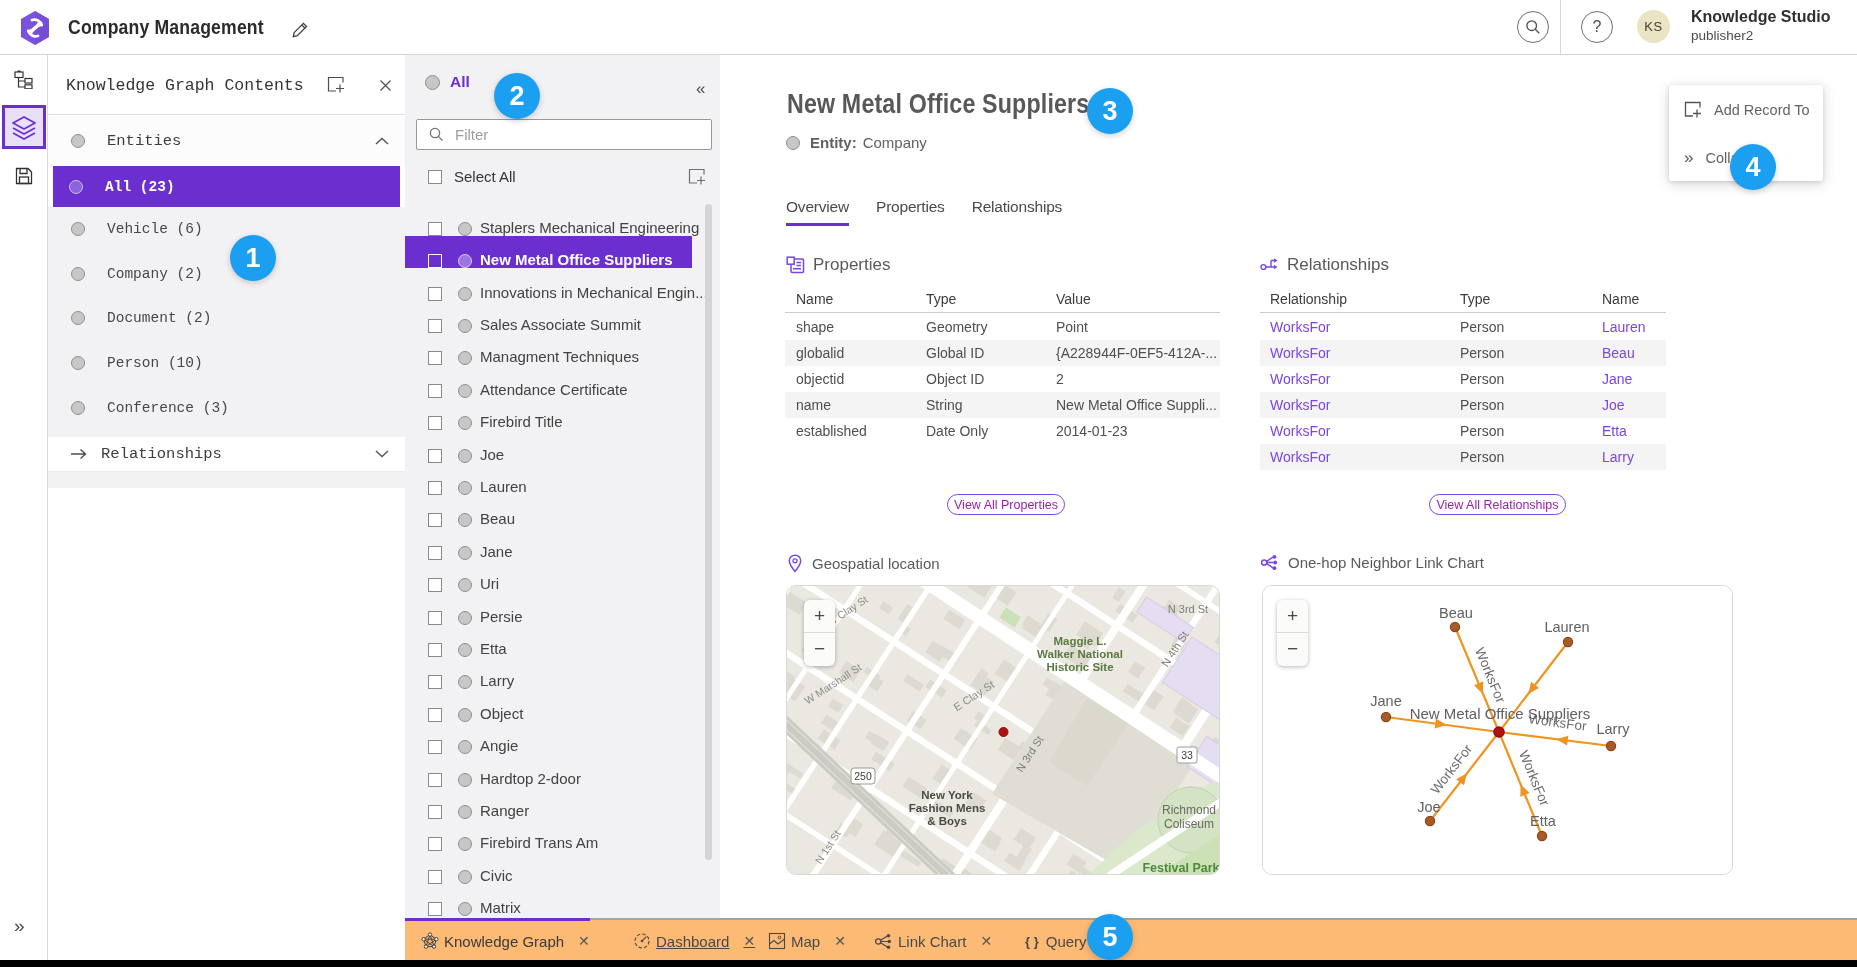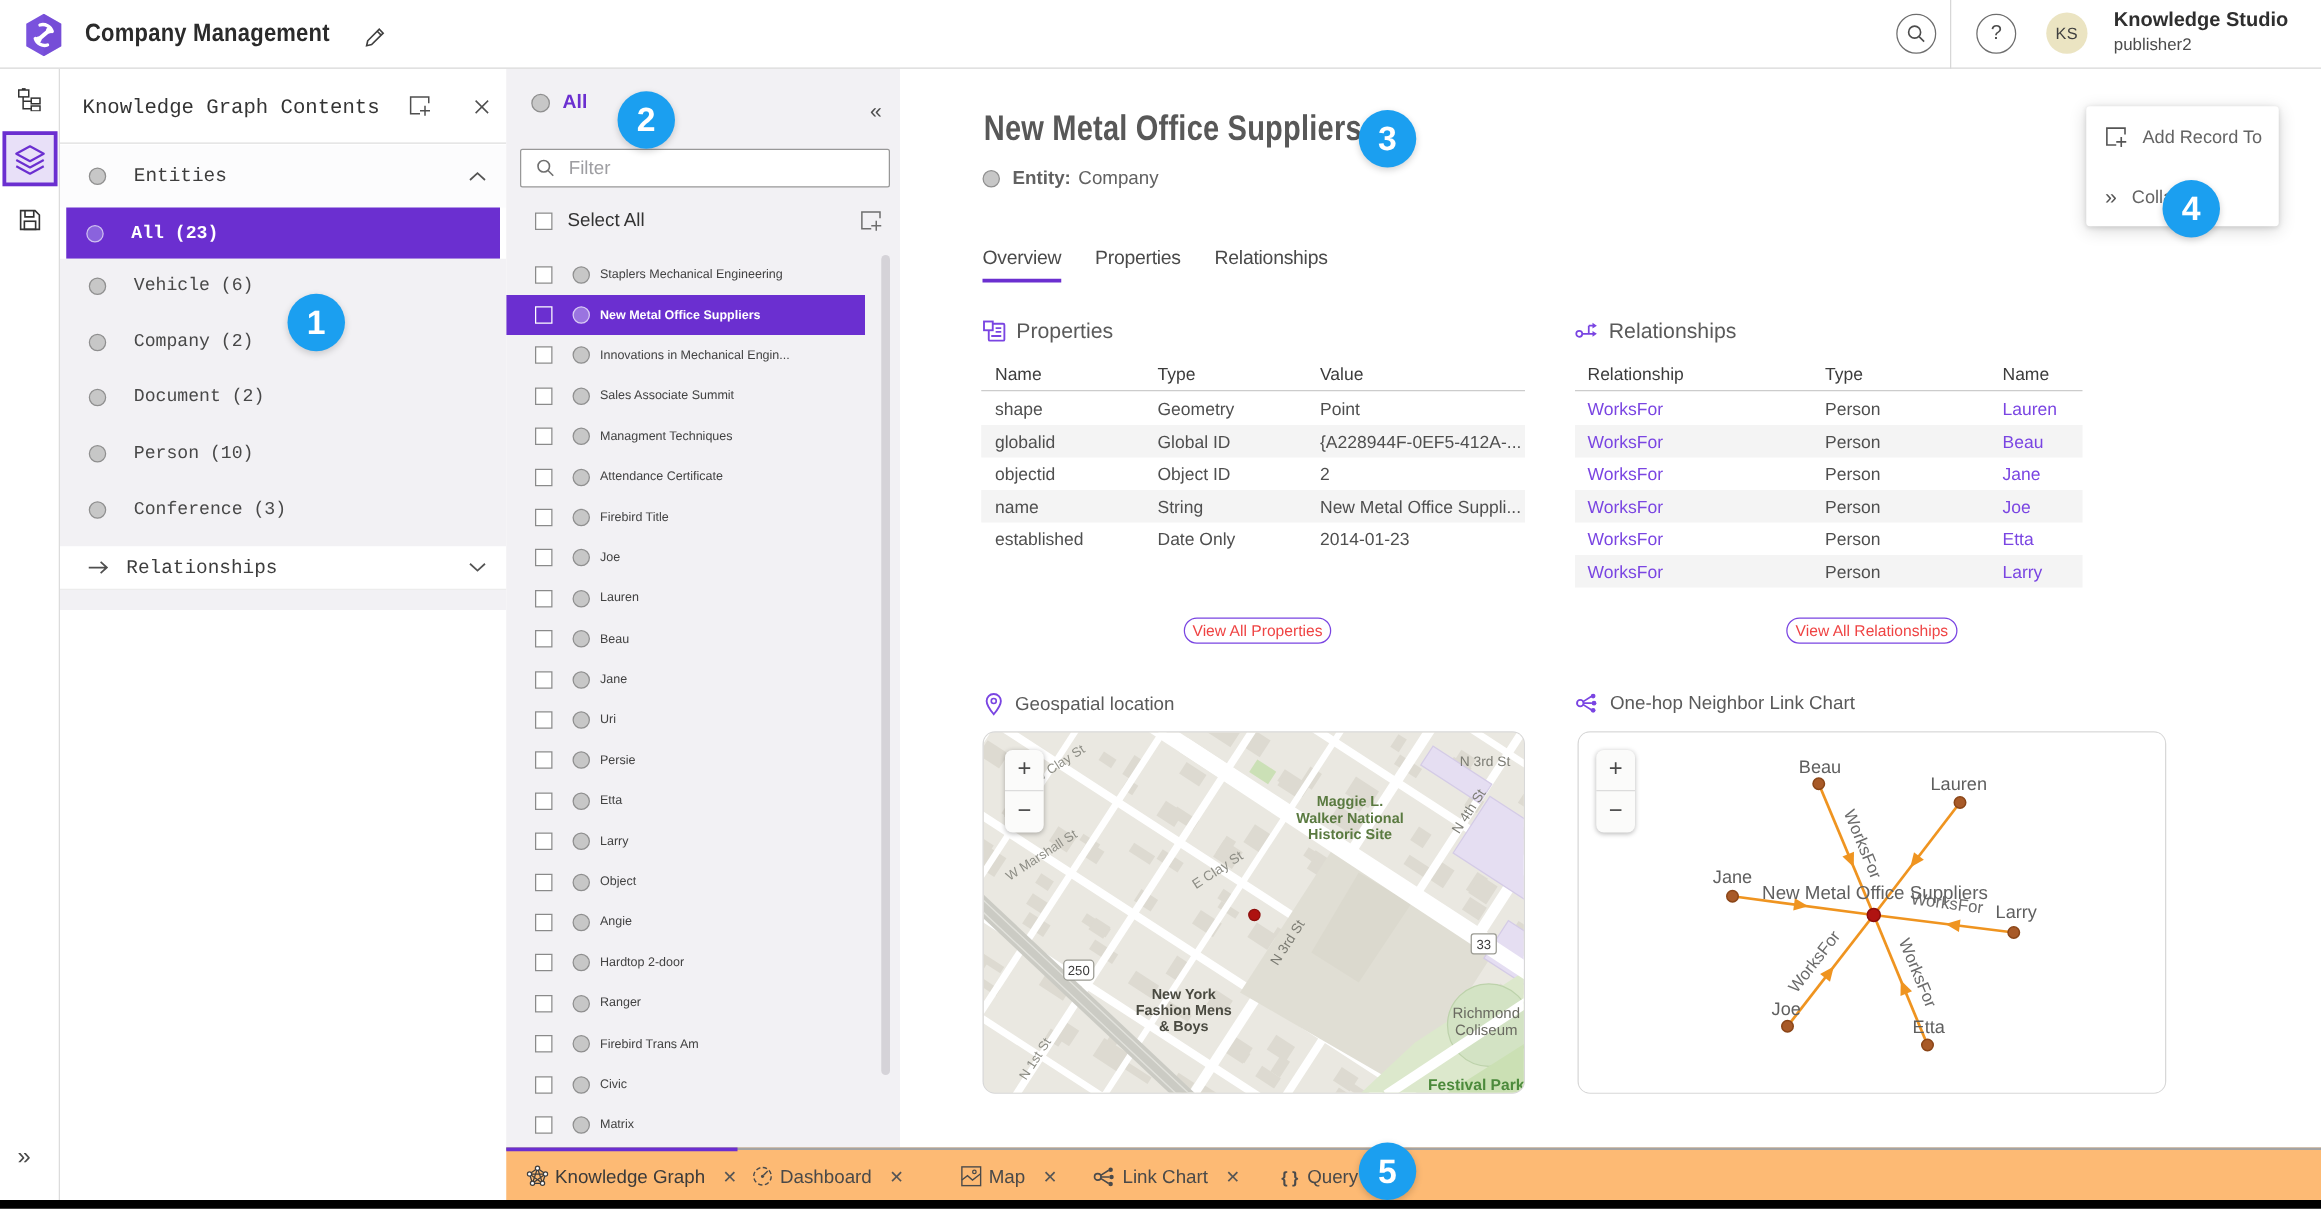--- a/index.html
+++ b/index.html
@@ -24,21 +24,21 @@
 .p1title{position:absolute;left:18px;top:0;height:60px;display:flex;align-items:center;font-size:16.5px;color:#343434;}
 .row-ent{position:absolute;left:0;top:61px;width:357px;height:50px;background:#fcfcfd;}
 .row-all{position:absolute;left:5px;top:111px;width:347px;height:41px;background:#6b2fd0;color:#fff;}
 .p1items{position:absolute;left:0;top:152px;width:357px;height:281px;background:#f2f1f4;}
 .p1row{height:44.6px;display:flex;align-items:center;font-size:14.5px;color:#484848;}
 .row-rel{position:absolute;left:0;top:382px;width:357px;height:35px;background:#fff;border-bottom:1px solid #ececec;}
 .gcirc{width:14px;height:14px;border-radius:50%;background:#c7c7c7;border:1.5px solid #8f8f8f;flex:none;}
 
 .panel2{position:absolute;left:405px;top:55px;width:315px;height:863px;background:#f2f1f4;z-index:3;overflow:hidden;}
 .p2list{position:absolute;left:0;top:148.5px;width:315px;height:714.5px;}
-.p2row{height:32.4px;display:flex;align-items:center;font-size:10px;color:#424242;}
+.p2row{height:32.4px;display:flex;align-items:flex-end;font-size:15px;color:#424242;}
 .p2row .cb{margin-left:23px;}
 .p2row .gcirc{margin-left:16px;margin-right:8px;}
 .cb{width:14px;height:14px;border:1px solid #8a8a8a;background:#fff;flex:none;}
 .fbox{position:absolute;left:11px;top:64px;width:296px;height:31px;background:#fff;border:1px solid #989898;border-radius:2px;display:flex;align-items:center;}
 .fbox span{color:#9d9da1;font-size:15px;margin-left:11px;}
 .p2sel{background:#6b2fd0;}
 .p2sel div.lbl{color:#fff;font-weight:700;}
 .p2sel .cb{border-color:#fff;background:transparent;}
 .p2sel .gcirc{background:#9a74e0;border-color:#d9cbf5;}
 .scrollthumb{position:absolute;left:300px;top:149px;width:7px;height:656px;border-radius:4px;background:#d5d3d8;}
@@ -47,21 +47,21 @@
 .m-title{position:absolute;left:67px;top:32px;font-size:28.5px;font-weight:700;color:#585858;letter-spacing:.2px;transform:scaleX(.815);transform-origin:0 50%;}
 .ent-row{position:absolute;left:66px;top:79px;display:flex;align-items:center;font-size:15px;color:#616161;}
 .tabs{position:absolute;left:66px;top:143px;display:flex;font-size:15.5px;color:#4a4a4a;letter-spacing:-.2px;}
 .tab{margin-right:27px;padding-bottom:7px;}
 .tab.act{border-bottom:3px solid #6b2fd0;}
 .sechead{position:absolute;display:flex;align-items:center;font-size:17px;color:#5a5a5a;}
 .thead{position:absolute;font-size:14px;color:#3c3c3c;font-weight:400;}
 .tline{position:absolute;height:1px;background:#cccccc;}
 .trow{position:absolute;height:26px;display:flex;align-items:center;font-size:14px;color:#4f4f4f;}
 .trow.alt{background:#f4f4f4;}
-.pill{position:absolute;height:21px;border:1px solid #7a45e2;border-radius:11px;color:#ef4444;font-size:12.5px;display:flex;align-items:center;justify-content:center;background:#fff;}
+.pill{position:absolute;height:21px;border:1px solid #7a45e2;border-radius:11px;color:#a21caf;font-size:12.5px;display:flex;align-items:center;justify-content:center;background:#fff;}
 .mapbox{position:absolute;left:66px;top:530px;width:434px;height:290px;border:1px solid #d8d8d8;border-radius:10px;overflow:hidden;background:#eae8e1;}
 .chartbox{position:absolute;left:542px;top:530px;width:471px;height:290px;border:1px solid #d8d8d8;border-radius:10px;overflow:hidden;background:#fff;}
 .zoomctl{position:absolute;left:17px;top:14px;width:31px;height:66px;background:#fbfbfa;border-radius:6px;box-shadow:0 1px 4px rgba(0,0,0,.28);z-index:3;color:#4a4a4a;}
 .zoomctl .zp{height:33px;display:flex;align-items:center;justify-content:center;font-size:19px;border-bottom:1px solid #dcdcdc;}
 .zoomctl .zm{height:32px;display:flex;align-items:center;justify-content:center;font-size:19px;}
 
 .popup{position:absolute;left:1669px;top:85px;width:154px;height:96px;background:#fff;border-radius:3px;box-shadow:0 3px 14px rgba(0,0,0,.16),0 1px 4px rgba(0,0,0,.12);z-index:6;}
 .popup .prow{position:absolute;left:15px;display:flex;align-items:center;color:#636363;font-size:14.5px;}
 
 .tabbar{position:absolute;left:405px;top:918px;width:1452px;height:42px;background:#fdba74;border-top:2px solid #a3a3a3;z-index:4;}
@@ -763,21 +763,21 @@
           </g>
 <g fill="#fff" stroke="#3d3d3d" stroke-width="1">
             <circle cx="9" cy="2.6" r="1.7"></circle>
             <circle cx="15.4" cy="7.2" r="1.7"></circle>
             <circle cx="13" cy="14.6" r="1.7"></circle>
             <circle cx="5" cy="14.6" r="1.7"></circle>
             <circle cx="2.6" cy="7.2" r="1.7"></circle>
           </g>
         </svg>
       </span>Knowledge Graph<span class="x">✕</span></div>
-    <div class="btab" style="left:196px;"><span style="margin-right:5px;display:flex;">
+    <div class="btab" style="left:228px;text-decoration:underline;"><span style="margin-right:5px;display:flex;">
         <svg width="18" height="18" viewBox="0 0 18 18" style="">
           <circle cx="9" cy="9" r="7" fill="none" stroke="#4a4a4a" stroke-width="1.1" stroke-dasharray="3.5 2"></circle>
 <circle cx="9" cy="9" r="1.3" fill="#4a4a4a"></circle>
           <path d="M9.8 8.2 L13.2 4.8" stroke="#4a4a4a" stroke-width="1.2"></path>
         </svg>
       </span>Dashboard<span class="x">✕</span></div>
     <div class="btab" style="left:363px;"><span style="margin-right:5px;display:flex;">
         <svg width="18" height="18" viewBox="0 0 18 18" style="">
           <rect x="1.5" y="1.5" width="15" height="15" fill="none" stroke="#4a4a4a" stroke-width="1.1"></rect>
 <path d="M1.5 12 L6 8.5 10 12 16.5 7" fill="none" stroke="#4a4a4a" stroke-width="1.1"></path>

